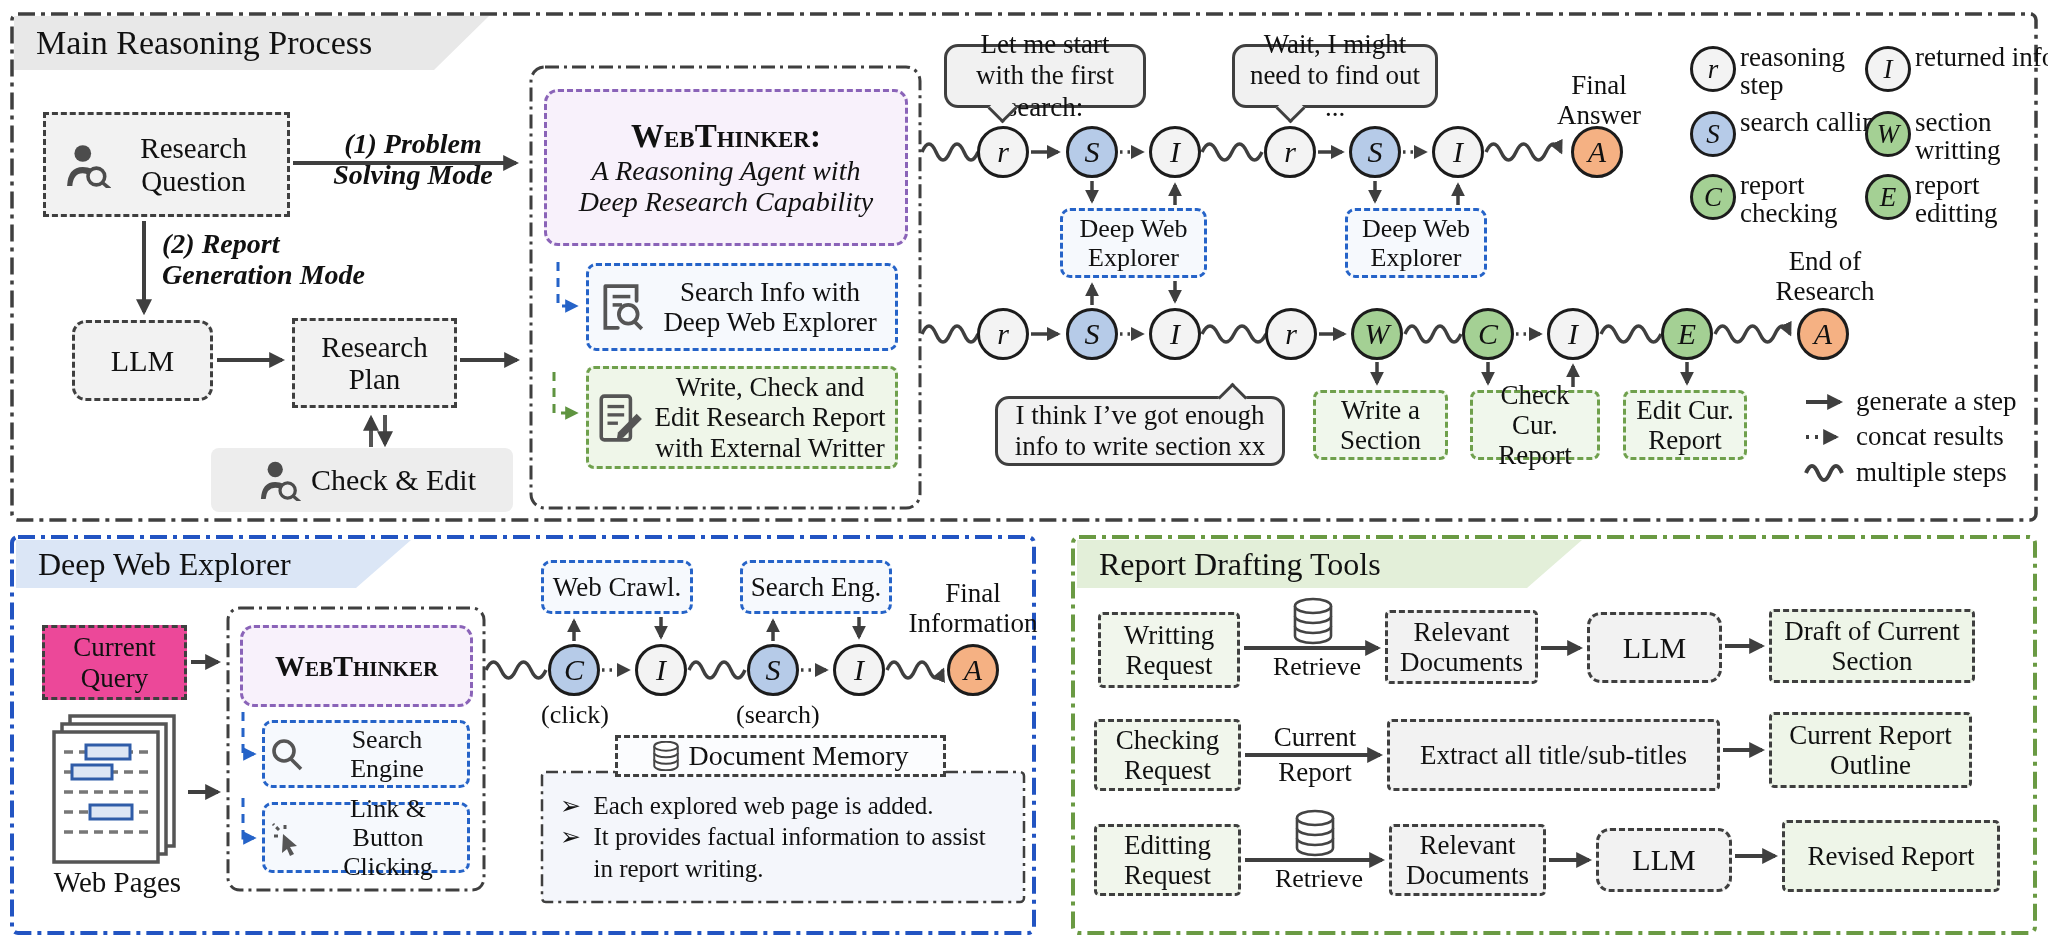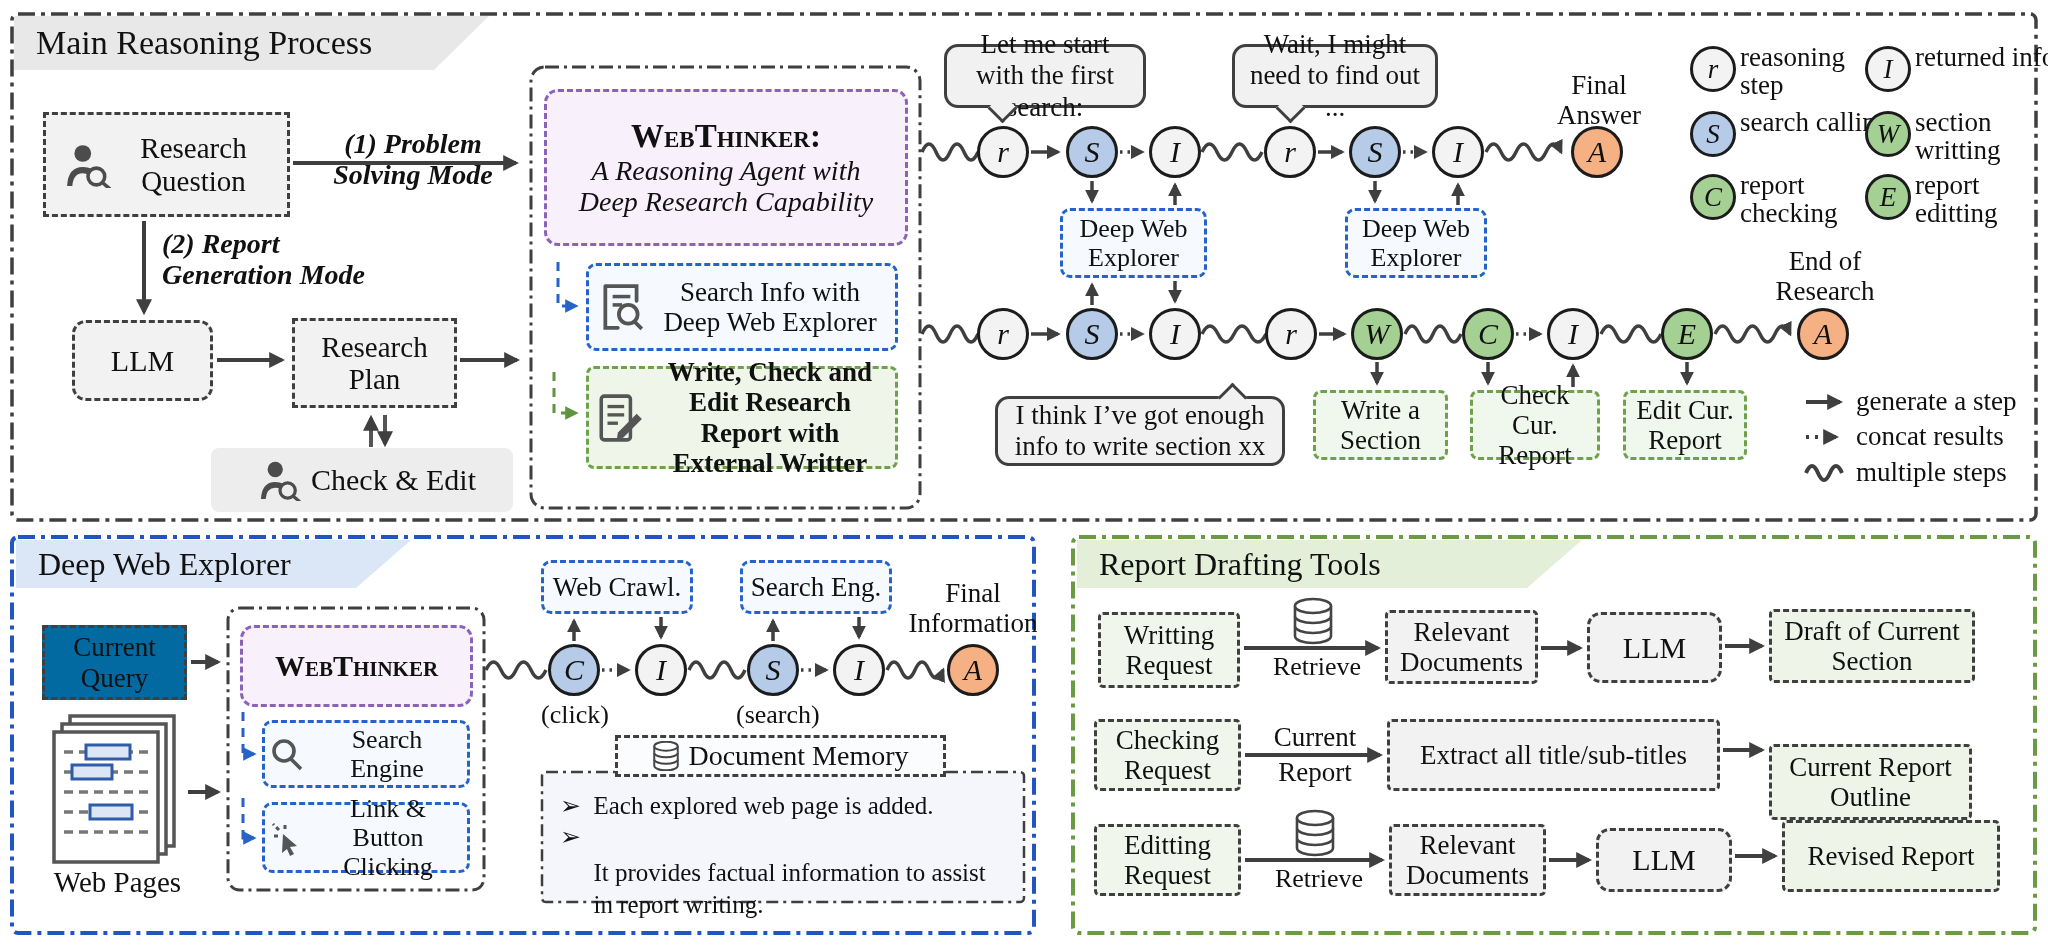--- a/index.html
+++ b/index.html
@@ -200,21 +200,21 @@
   <svg width="46" height="50" viewBox="0 0 44 48">
     <path d="M6 4 h30 v14 M6 4 v40 h12" fill="none" stroke="#555" stroke-width="3.6" stroke-linecap="round"></path>
     <line x1="13" y1="14" x2="30" y2="14" stroke="#555" stroke-width="3.4"></line>
     <line x1="13" y1="22" x2="22" y2="22" stroke="#555" stroke-width="3.4"></line>
     <circle cx="28" cy="31" r="9" fill="none" stroke="#555" stroke-width="3.6"></circle>
     <line x1="34" y1="38" x2="41" y2="45" stroke="#555" stroke-width="3.6"></line>
   </svg>
   <div style="width:230px;font-size:27px;">Search Info with Deep Web Explorer</div>
 </div>
 
-<div class="box greenbox" style="left:586px;top:366px;width:312px;height:103px;gap:10px;padding:4px;background:#eff6e9;font-weight:bold;">
+<div class="box greenbox" style="left:586px;top:366px;width:312px;height:103px;gap:10px;padding:4px;background:#eff6e9;">
   <svg width="46" height="50" viewBox="0 0 44 48">
     <rect x="4" y="3" width="28" height="42" rx="3" fill="none" stroke="#555" stroke-width="3.4"></rect>
     <line x1="10" y1="13" x2="26" y2="13" stroke="#555" stroke-width="3.2"></line>
     <line x1="10" y1="21" x2="26" y2="21" stroke="#555" stroke-width="3.2"></line>
     <line x1="10" y1="29" x2="20" y2="29" stroke="#555" stroke-width="3.2"></line>
     <path d="M20 38 L38 20 L43 25 L25 43 L19 44 z" fill="#555"></path>
   </svg>
   <div style="width:235px;font-size:27px;">Write, Check and Edit Research Report with External Writter</div>
 </div>
 
@@ -285,21 +285,21 @@
 <div class="lbl" style="left:1915px;top:172px;width:150px;font-size:27px;text-align:left;line-height:1.03;">report editting</div>
 
 <div class="lbl" style="left:1856px;top:386px;width:190px;font-size:27px;text-align:left;">generate a step</div>
 <div class="lbl" style="left:1856px;top:421px;width:190px;font-size:27px;text-align:left;">concat results</div>
 <div class="lbl" style="left:1856px;top:457px;width:190px;font-size:27px;text-align:left;">multiple steps</div>
 
 <div class="banner" style="left:16px;top:540px;width:395px;height:48px;background:#dbe6f6;font-size:32px;">
   <span>Deep Web Explorer</span>
 </div>
 
-<div class="box" style="left:42px;top:625px;width:145px;height:75px;border:3px dashed #3f3f3f;background:#0369a1;font-size:27px;">
+<div class="box" style="left:42px;top:625px;width:145px;height:75px;border:3px dashed #3f3f3f;background:#ec4899;font-size:27px;">
   <div style="width:110px;">Current Query</div>
     </div>
 
 <div class="lbl" style="left:30px;top:866px;width:175px;font-size:29px;">Web Pages</div>
 
 <div class="box purplebox" style="left:240px;top:625px;width:233px;height:82px;">
   <span class="sc" style="font-size:30px;">WebThinker</span>
     </div>
 
 <div class="box bluebox" style="left:262px;top:720px;width:208px;height:68px;gap:8px;">
@@ -345,21 +345,21 @@
           <path d="M2 18 a18 7 0 0 0 36 0"></path>
           <path d="M2 28 a18 7 0 0 0 36 0"></path>
           <ellipse cx="20" cy="8" rx="18" ry="7"></ellipse>
     </g>
   </svg>
   <span style="font-size:28px;">Document Memory</span>
 </div>
 
 <div class="lbl" style="left:560px;top:790px;width:455px;font-size:25px;text-align:left;line-height:1.25;">
   <div><span>➢</span>&nbsp;&nbsp;<span>Each explored web page is added.</span></div>
-  <div style="display:flex;"><span>➢</span>&nbsp;&nbsp;<span style="display:inline-block;width:400px;margin-top:36px;">It provides factual information to assist in report writing.</span></div>
+  <div style="display:flex;"><span>➢</span>&nbsp;&nbsp;<span style="display:inline-block;width:400px;">It provides factual information to assist in report writing.</span></div>
 </div>
 
 <div class="banner" style="left:1077px;top:540px;width:505px;height:48px;background:#e3efd9;font-size:32px;">
   <span>Report Drafting Tools</span>
 </div>
 
 <div class="box greytint" style="left:1098px;top:612px;width:142px;height:76px;font-size:27px;">
   <div style="width:120px;">Writting Request</div>
     </div>
 <div class="lbl" style="left:1262px;top:652px;width:110px;font-size:26px;">Retrieve</div>
@@ -373,21 +373,21 @@
   <div style="width:190px;">Draft of Current Section</div>
     </div>
 
 <div class="box greytint" style="left:1094px;top:719px;width:147px;height:72px;font-size:27px;">
   <div style="width:125px;">Checking Request</div>
     </div>
 <div class="lbl" style="left:1252px;top:720px;width:126px;font-size:27px;line-height:1.28;">Current Report</div>
 <div class="box dash" style="left:1387px;top:719px;width:333px;height:72px;font-size:27px;">
       <span>Extract all title/sub-titles</span>
     </div>
-<div class="box greytint" style="left:1769px;top:744px;width:203px;height:76px;font-size:27px;background:#eef5e8;justify-content:center;">
+<div class="box greytint" style="left:1769px;top:712px;width:203px;height:76px;font-size:27px;background:#eef5e8;justify-content:center;">
   <div style="width:190px;">Current Report Outline</div>
     </div>
 
 <div class="box greytint" style="left:1094px;top:824px;width:147px;height:72px;font-size:27px;">
   <div style="width:120px;">Editting Request</div>
     </div>
 <div class="lbl" style="left:1264px;top:864px;width:110px;font-size:26px;">Retrieve</div>
 <div class="box dash" style="left:1389px;top:824px;width:157px;height:72px;font-size:27px;">
   <div style="width:140px;">Relevant Documents</div>
     </div>

